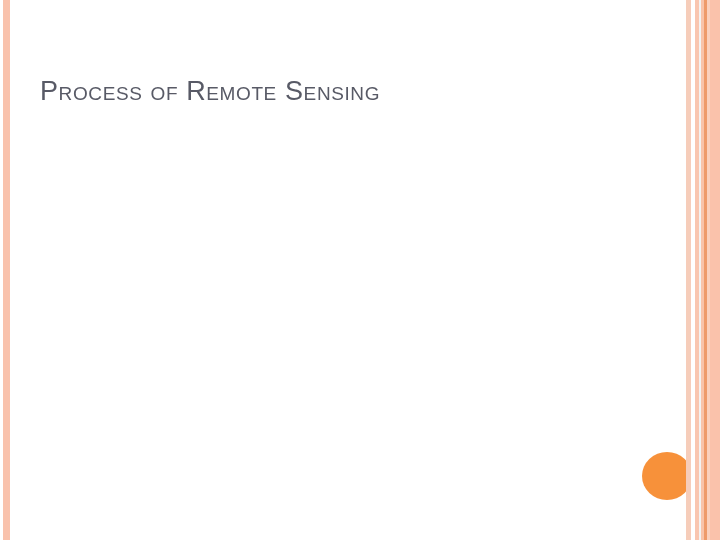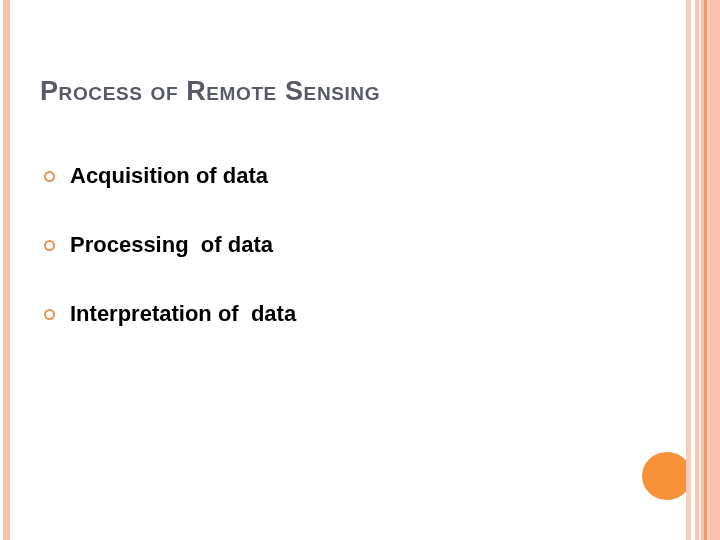--- a/index.html
+++ b/index.html
@@ -45,21 +45,21 @@
 
   
   .title {
     position: absolute;
     left: 40px;
     top: 74px;
     width: 560px;
     margin: 0;
     font-family: "Liberation Sans", sans-serif;
     font-size: 27px;
-    font-weight: 700;
+    font-weight: 400;
     font-variant: small-caps;
     letter-spacing: 0.6px;
     color: #585a66;
     line-height: 34px;
     white-space: nowrap;
   }
 
   
   .bullets {
     position: absolute;
@@ -110,38 +110,20 @@
 </style>
 </head>
 <body>
 
 <div class="slide">
 
   <div class="left-bar" style="background: rgb(249, 194, 172);"></div>
 
   <h1 class="title" style="color: rgb(88, 90, 102);">Process of Remote Sensing</h1>
 
-  <ul class="bullets">
-
-    <li class="bullet-item">
-      <span class="bullet-marker" style="border-color: rgb(227, 149, 79);"></span>
-      <span class="bullet-text">Acquisition of data</span>
-    </li>
-
-    <li class="bullet-item">
-      <span class="bullet-marker" style="border-color: rgb(227, 149, 79);"></span>
-      <span class="bullet-text">Processing  of data</span>
-    </li>
-
-    <li class="bullet-item">
-      <span class="bullet-marker" style="border-color: rgb(227, 149, 79);"></span>
-      <span class="bullet-text">Interpretation of  data</span>
-    </li>
-
-  </ul>
 
   <div class="accent-circle" style="background: rgb(247, 145, 58);"></div>
 
   <div class="right-bands">
       <div class="band" style="width: 5px; background: rgb(246, 205, 186);"></div>
       <div class="band" style="width: 4px; background: rgb(255, 255, 255);"></div>
       <div class="band" style="width: 4px; background: rgb(249, 198, 176);"></div>
       <div class="band" style="width: 2px; background: rgb(242, 242, 242);"></div>
       <div class="band" style="width: 3px; background: rgb(249, 195, 169);"></div>
       <div class="band" style="width: 3px; background: rgb(238, 154, 106);"></div>

